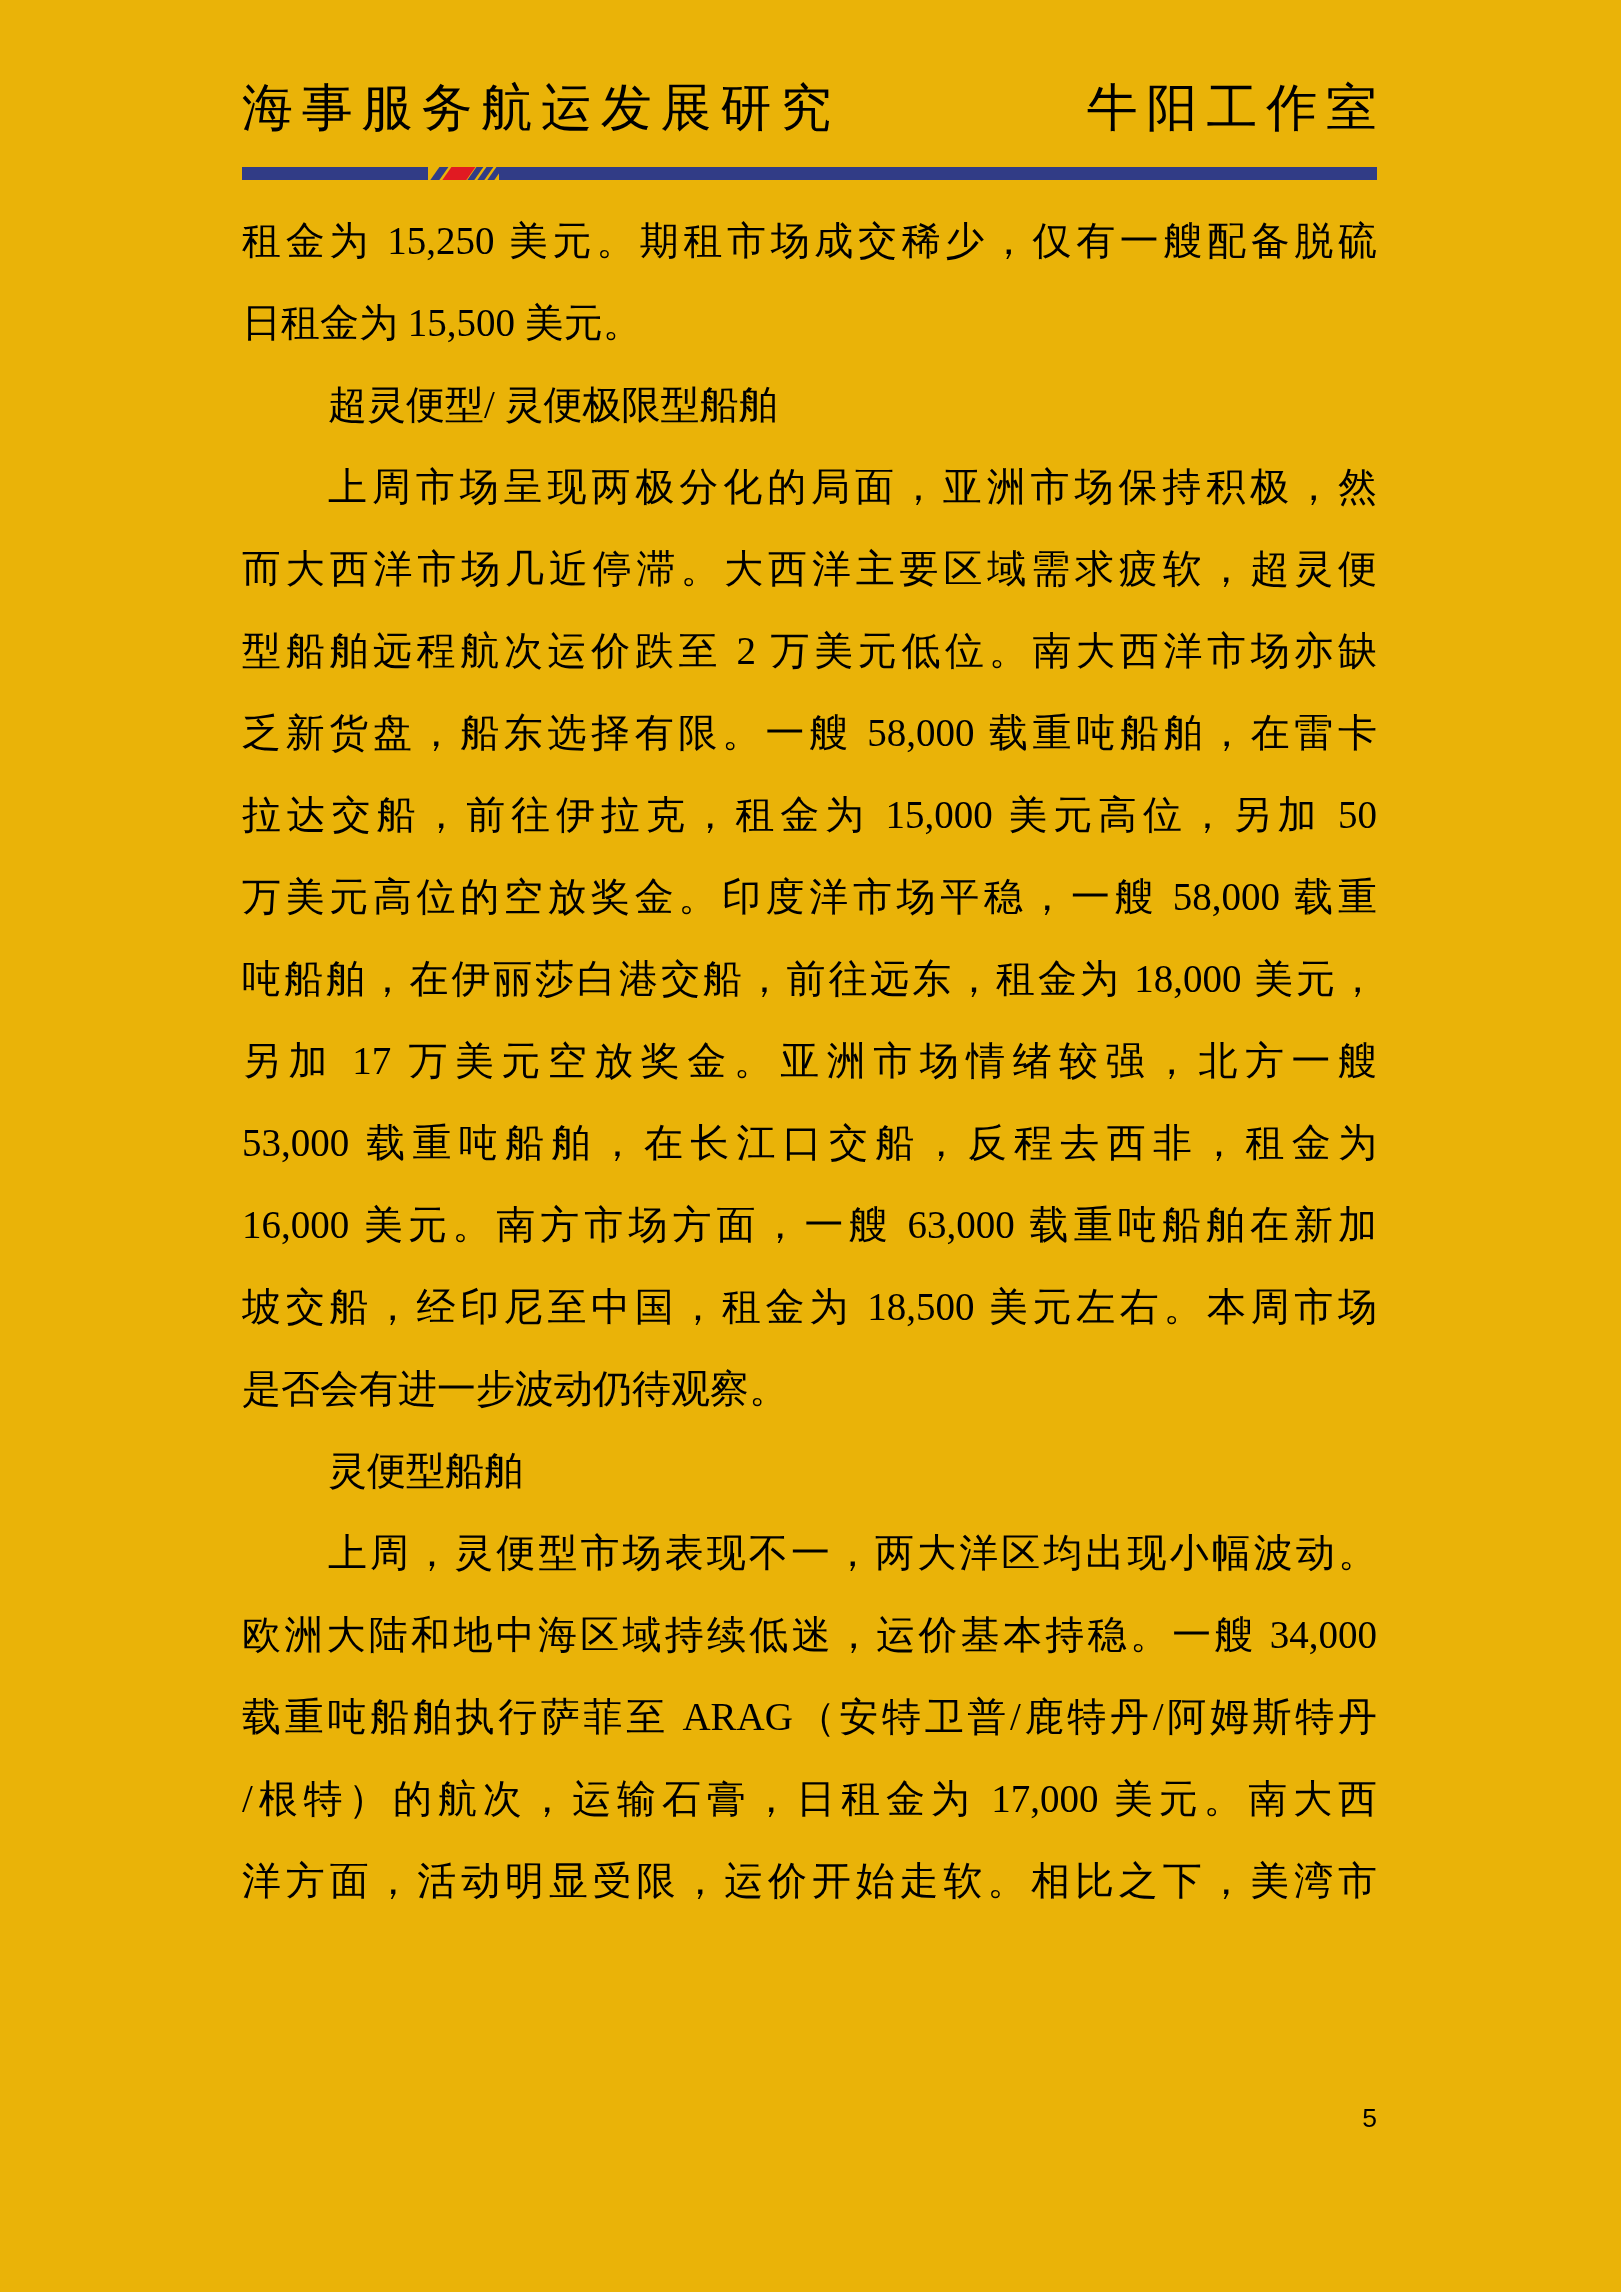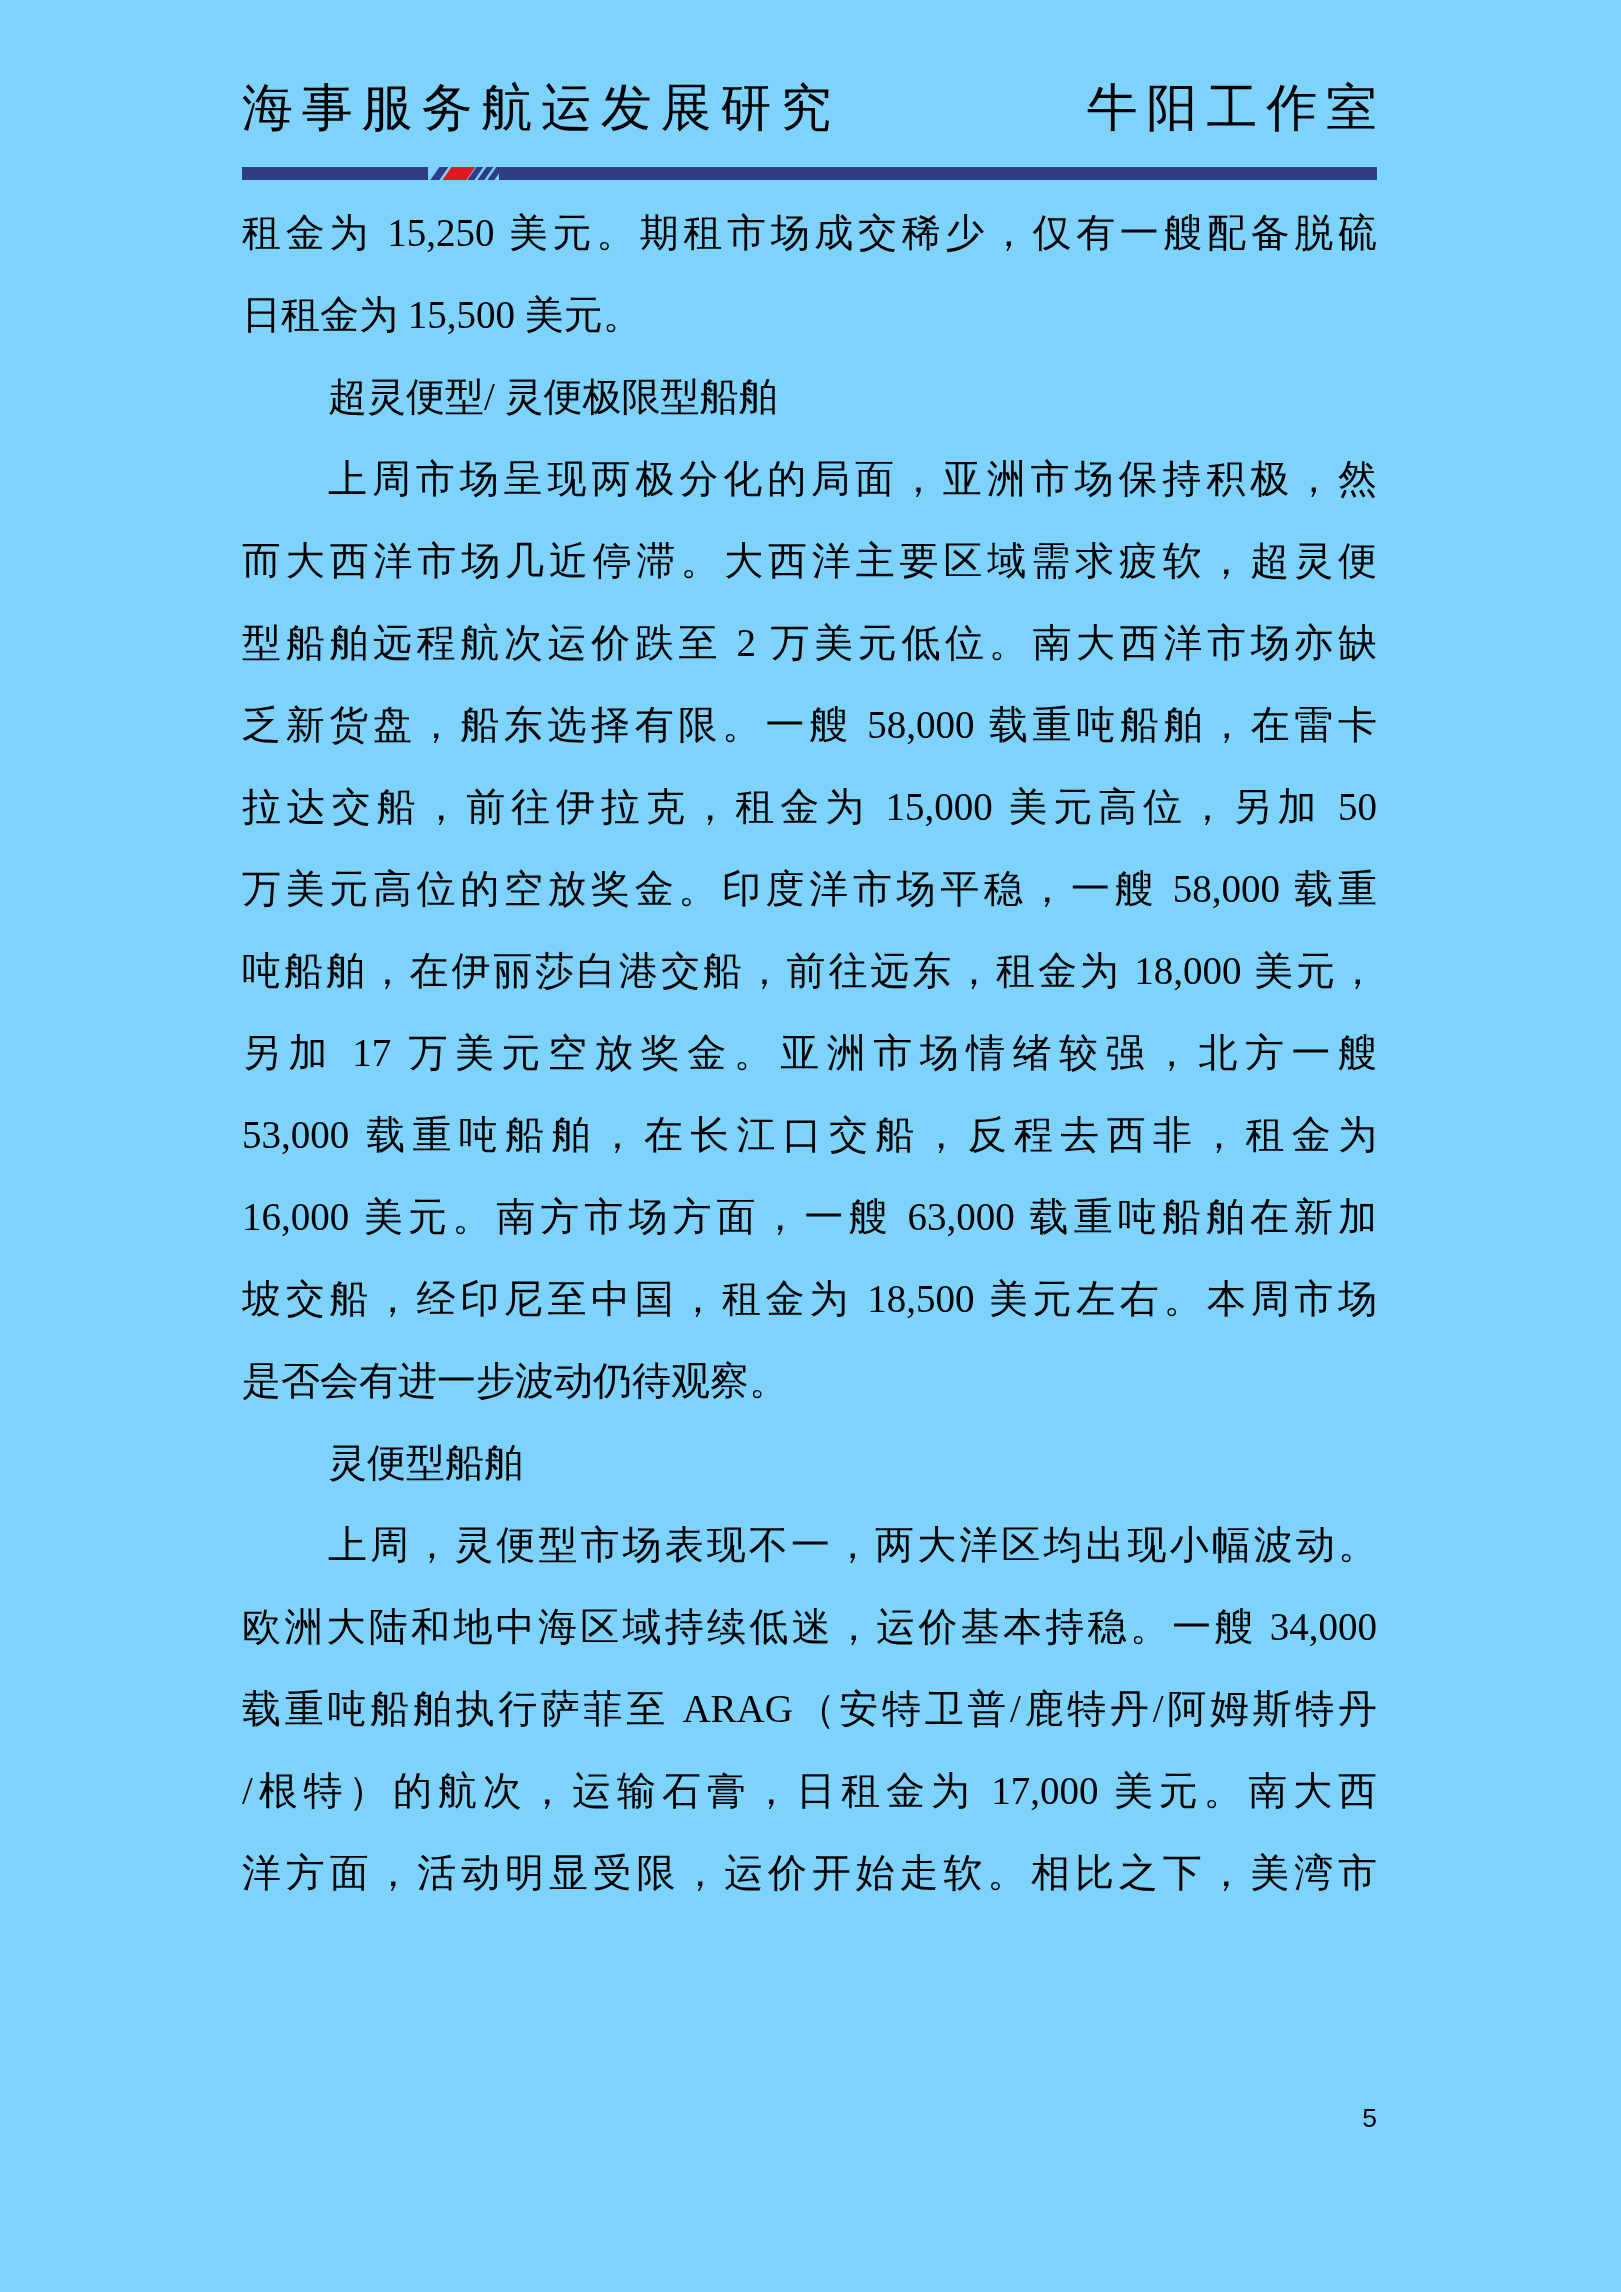--- a/index.html
+++ b/index.html
@@ -4,21 +4,21 @@
 <style>
   html, body {
     margin: 0;
     padding: 0;
     background: #ffffff;
   }
   .page {
     position: relative;
     width: 1621px;
     height: 2293px;
-    background: #7dd3fc;
+    background: #eab308;
     overflow: hidden;
     font-family: "Liberation Serif", "DejaVu Serif", serif;
     color: #000000;
   }
   
   .header-titles {
     position: absolute;
     left: 242px;
     top: 80px;
     width: 1135px;
@@ -57,21 +57,21 @@
   .header-rule .red-block {
     left: 205px;
     width: 23.5px;
     transform: skewX(-35deg);
     background: #e11a22;
   }
   
   .doc-body {
     position: absolute;
     left: 242px;
-    top: 192px;
+    top: 200px;
     width: 1135px;
     font-size: 39px;
     line-height: 82px;
     color: #000000;
   }
   .ln { margin: 0; padding: 0; }
   .jus { text-align: justify; text-align-last: justify; }
   .ind { text-indent: 86px; }
   
   .page-number {

